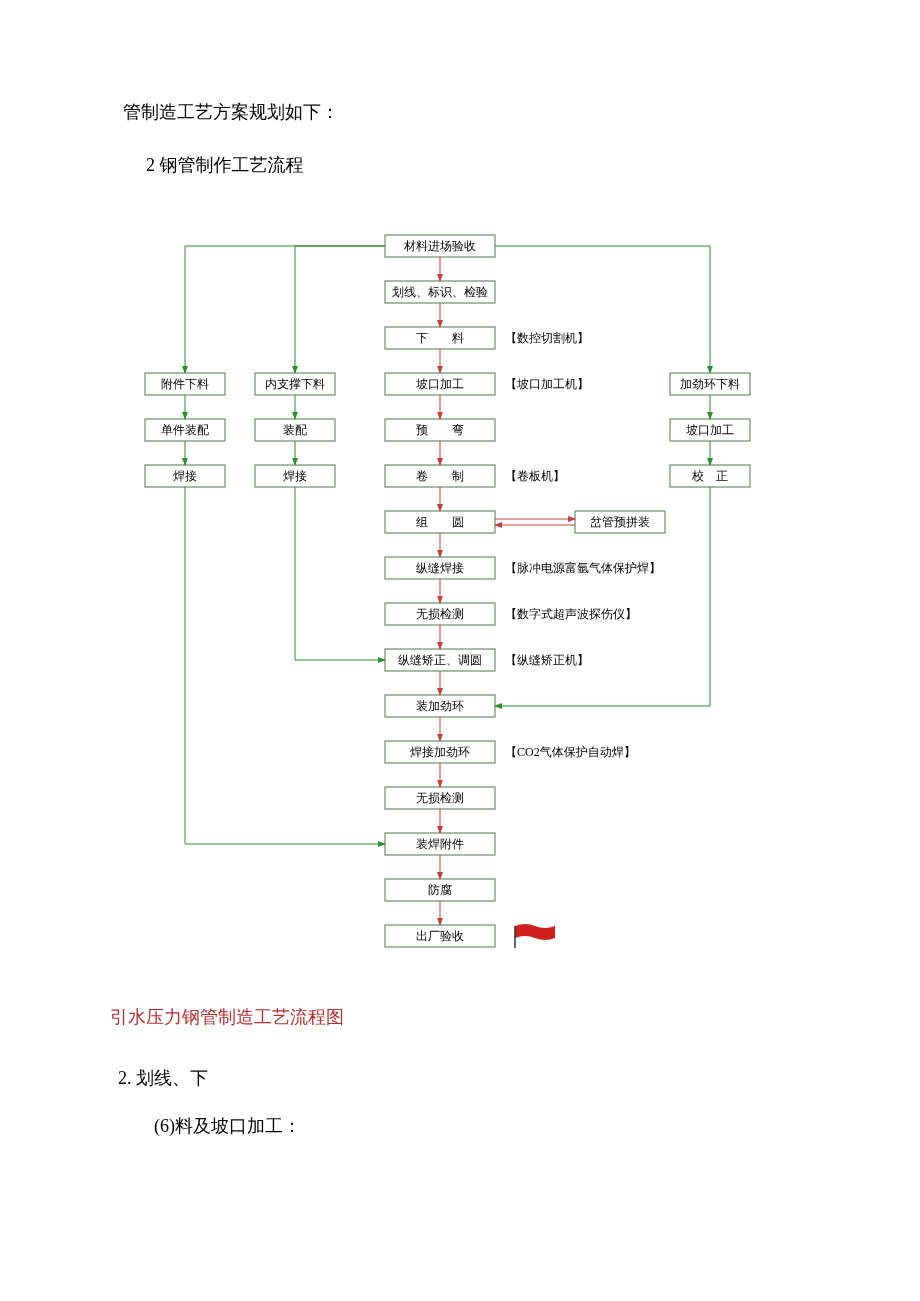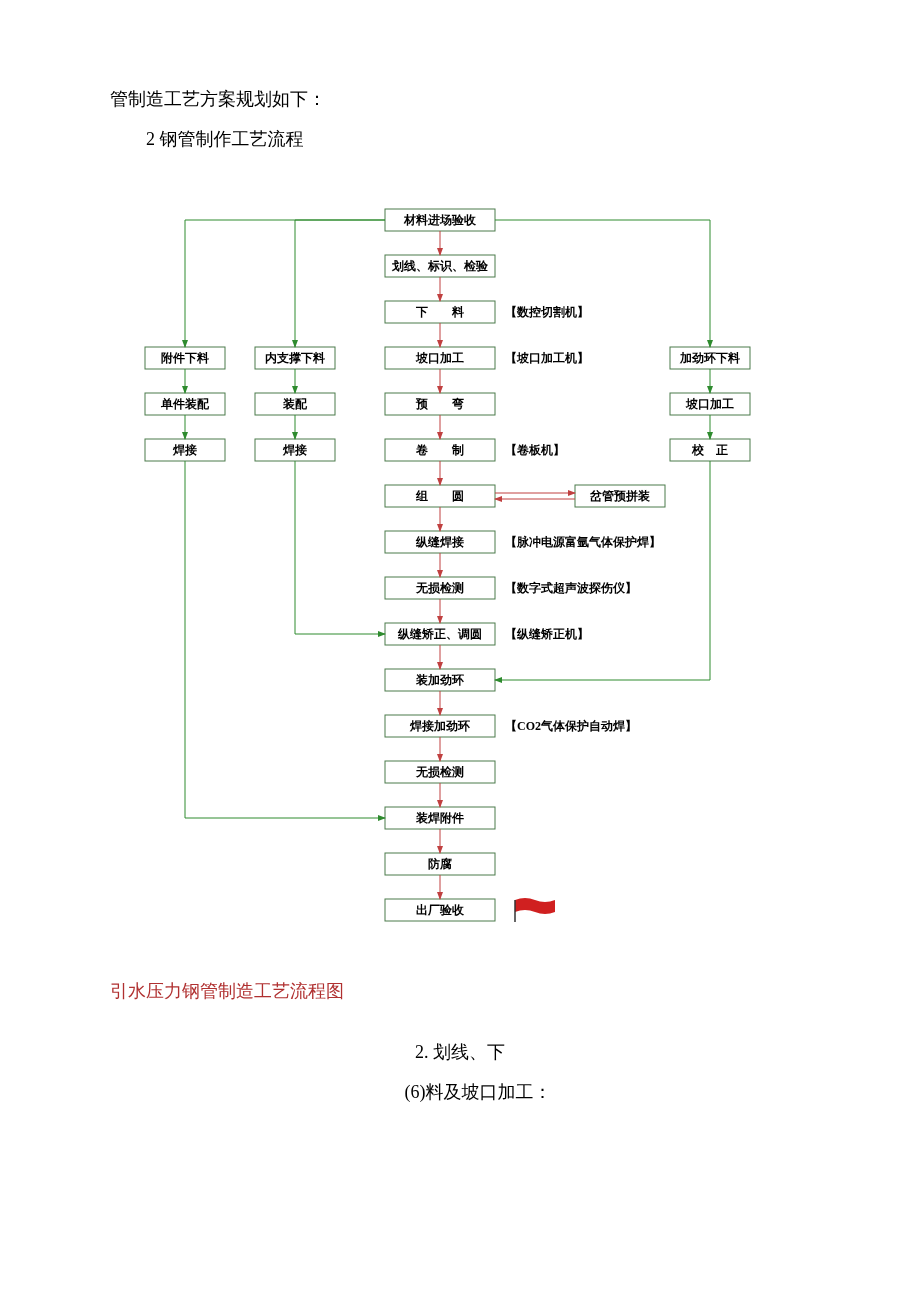--- a/index.html
+++ b/index.html
@@ -8,25 +8,24 @@
   font-family: "SimSun", "宋体", serif;
   background: #fff;
   width: 920px;
   box-sizing: border-box;
 }
 .intro-text {
   font-size: 18px;
   line-height: 2.2;
   color: #000;
 }
-.intro-text .line1 { margin: 0; }
+.intro-text .line1 { margin: 13px; }
 .intro-text .line2 { margin: 0; text-indent: 2em; }
 .diagram-wrap {
   margin: 30px 0 20px 0;
-  font-weight: bold;
 }
 svg { display: block; margin: 0 auto; }
 .box {
   fill: #fff;
   stroke: #4a7a4a;
   stroke-width: 1;
 }
 .boxtext {
   font-size: 12px;
   font-family: "SimSun", serif;
@@ -46,21 +45,21 @@
 .caption {
   text-align: left;
   color: #b03030;
   font-size: 18px;
   margin: 18px 0 30px 0;
 }
 .body-text {
   font-size: 18px;
   line-height: 2.2;
 }
-.body-text p { margin: 0; text-align: center; }
+.body-text p { margin: 8px; }
 .indent1 { text-indent: 0; }
 .indent2 { text-indent: 2em; }
 </style>
 </head>
 <body>
 
 <div class="intro-text">
   <p class="line1">管制造工艺方案规划如下：</p>
   <p class="line2">2 钢管制作工艺流程</p>
 </div>

